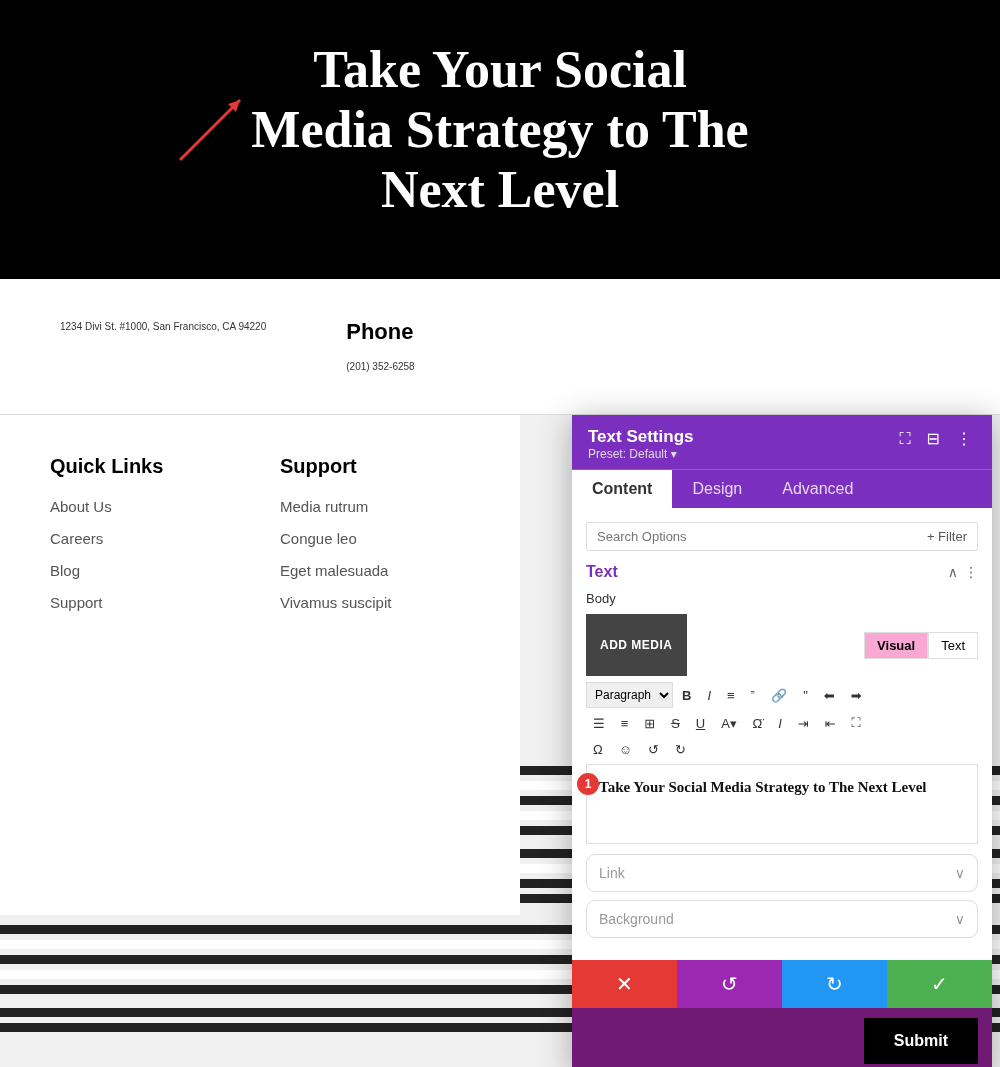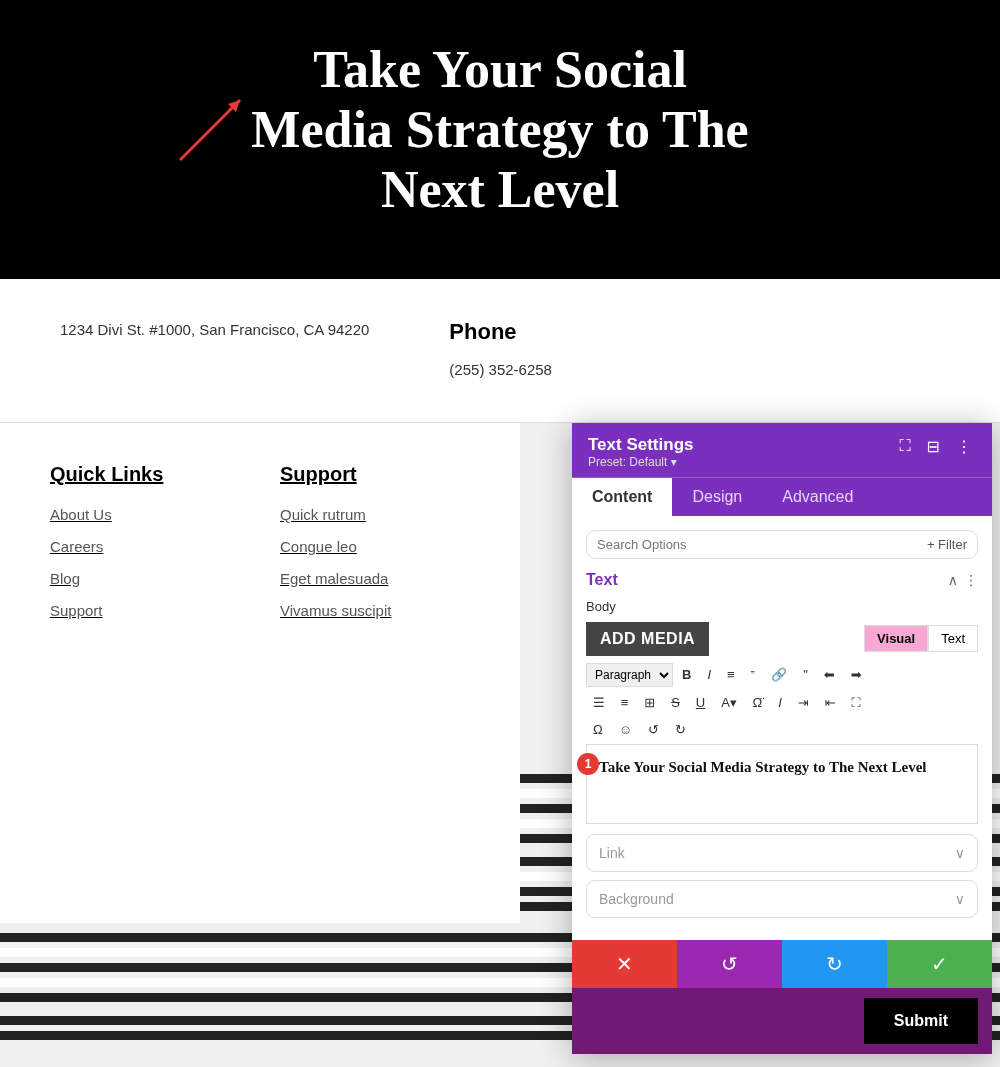--- a/index.html
+++ b/index.html
@@ -36,42 +36,41 @@
       gap: 80px;
       border-bottom: 1px solid #ddd;
     }
     .contact-col h3 {
       font-size: 22px;
       font-weight: 700;
       margin-bottom: 14px;
       font-family: Arial, sans-serif;
     }
     .contact-col p {
-      font-size: 15px;
+      font-size: 10px;
       color: #333;
       line-height: 1.5;
       font-family: Arial, sans-serif;
     }
 
     
     .main-content {
       background: #f0f0f0;
       display: flex;
       padding: 0;
       position: relative;
       min-height: 500px;
     }
 
     
     .sidebar {
       background: #fff;
       padding: 40px 50px;
       width: 520px;
       flex-shrink: 0;
-      text-decoration: underline;
     }
     .sidebar-col {
       display: inline-block;
       vertical-align: top;
       width: 48%;
     }
     .sidebar-col h4 {
       font-size: 20px;
       font-weight: 700;
       margin-bottom: 20px;
@@ -162,21 +161,21 @@
       font-weight: 600;
     }
     .modal-body {
       padding: 14px;
       background: #fff;
     }
     .search-options {
       display: flex;
       align-items: center;
       border: 1px solid #ddd;
-      border-radius: 10px;
+      border-radius: 2px;
       padding: 6px 10px;
       margin-bottom: 12px;
       justify-content: space-between;
     }
     .search-options input {
       border: none;
       outline: none;
       font-size: 13px;
       color: #999;
       background: transparent;
@@ -224,22 +223,22 @@
     .editor-toolbar-top {
       display: flex;
       gap: 8px;
       align-items: center;
       margin-bottom: 6px;
     }
     .add-media-btn {
       background: #444;
       color: #fff;
       border: none;
-      padding: 8px 14px;
-      font-size: 16px;
+      padding: 24px 14px;
+      font-size: 12px;
       font-weight: 700;
       letter-spacing: 0.5px;
       cursor: pointer;
       font-family: Arial, sans-serif;
     }
     .visual-text-toggle {
       display: flex;
       margin-left: auto;
     }
     .vt-btn {
@@ -252,21 +251,20 @@
     }
     .vt-btn.active {
       background: #f9a8d4;
       font-weight: 600;
     }
     .toolbar-row {
       display: flex;
       flex-wrap: wrap;
       gap: 2px;
       margin-bottom: 3px;
-      align-items: center;
     }
     .toolbar-row select {
       border: 1px solid #ddd;
       font-size: 12px;
       padding: 3px 4px;
       cursor: pointer;
       font-family: Arial, sans-serif;
     }
     .tb-btn {
       border: 1px solid transparent;
@@ -363,41 +361,41 @@
   </svg>
   <h1 class="hero-title">Take Your Social Media Strategy to The Next Level</h1>
 </div>
 
 <div class="contact-section">
   <div class="contact-col">
     <p>1234 Divi St. #1000, San Francisco, CA 94220</p>
   </div>
   <div class="contact-col">
     <h3>Phone</h3>
-    <p>(255) 352-6258</p>
+    <p>(201) 352-6258</p>
   </div>
 </div>
 
 <div class="main-content">
 
   <div class="sidebar">
     <div style="display:flex; gap:40px;">
       <div class="sidebar-col">
         <h4>Quick Links</h4>
         <ul>
           <li><a href="#">About Us</a></li>
           <li><a href="#">Careers</a></li>
           <li><a href="#">Blog</a></li>
           <li><a href="#">Support</a></li>
         </ul>
       </div>
       <div class="sidebar-col">
         <h4>Support</h4>
         <ul>
-          <li><a href="#">Quick rutrum</a></li>
+          <li><a href="#">Media rutrum</a></li>
           <li><a href="#">Congue leo</a></li>
           <li><a href="#">Eget malesuada</a></li>
           <li><a href="#">Vivamus suscipit</a></li>
         </ul>
       </div>
     </div>
   </div>
 
   <div class="lines-area">
     <div style="margin-bottom: 6px;">

